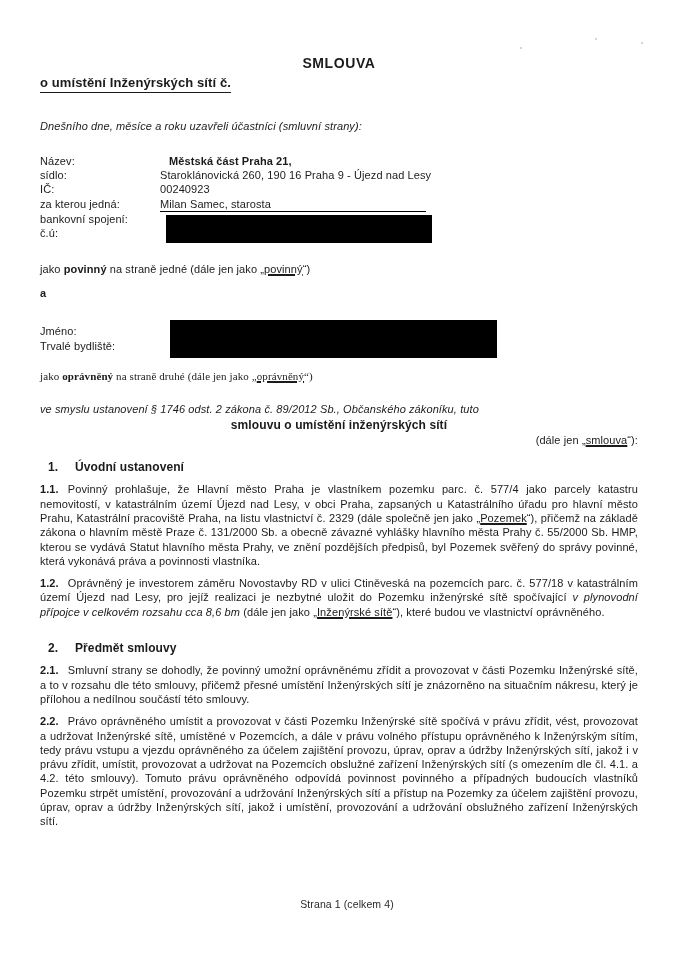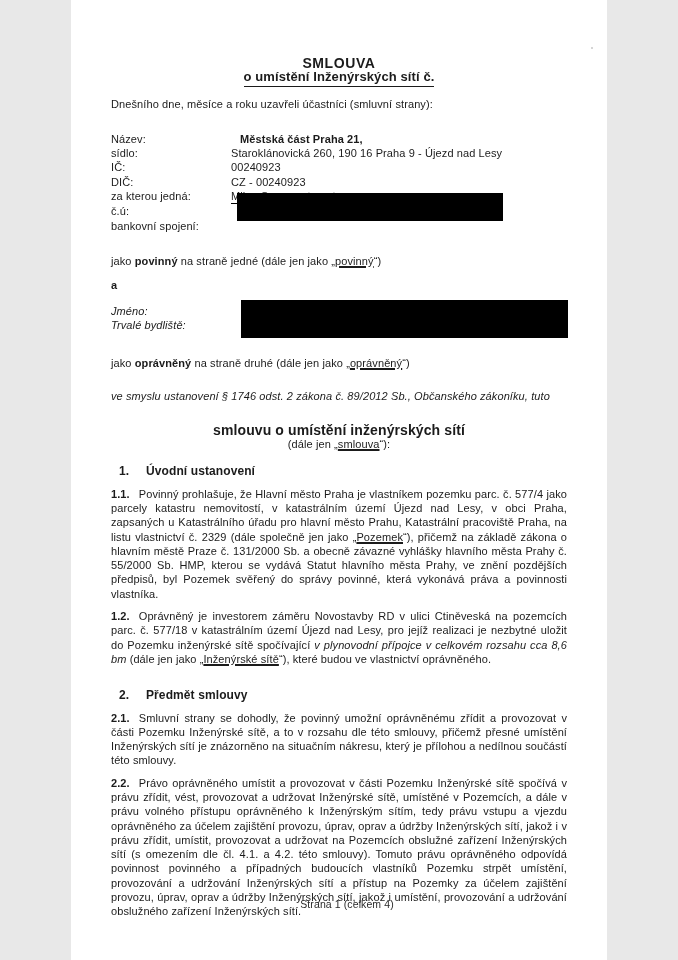--- a/index.html
+++ b/index.html
@@ -1,65 +1,65 @@
 <!DOCTYPE html>
 <html><head>
 <meta charset="utf-8">
 <style>
   html, body { margin: 0; padding: 0; background: #e8e8e8; }
   .page {
     position: relative;
-    width: 536px;
+    width: 678px;
     height: 960px;
     margin: 0 auto;
     background: #ffffff;
     color: #1b1b1b;
     font-family: "Liberation Sans", "DejaVu Sans", sans-serif;
     font-size: 11px;
     line-height: 14.3px;
     letter-spacing: 0.1px;
     overflow: hidden;
   }
   .content { padding: 56px 40px 0 40px; }
   .doc-title {
     margin: 0;
     text-align: center;
     font-size: 14px;
     font-weight: bold;
     letter-spacing: 0.6px;
   }
-  .doc-subtitle-wrap { text-align: center; }
+  .doc-subtitle-wrap { margin-top: 6px; }
   .doc-subtitle {
     display: inline-block;
     font-size: 13px;
     font-weight: bold;
     border-bottom: 1.6px solid #1b1b1b;
     padding-bottom: 1px;
   }
-  .intro { margin-top: 10px; }
+  .intro { margin-top: 26px; font-style: italic; }
   .party { position: relative; margin-top: 21px; }
   .prow { display: flex; }
   .plabel { width: 120px; flex: 0 0 120px; }
   .pvalue { flex: 1; }
   .bold { font-weight: bold; padding-left: 9px; }
   .value-line {
     display: inline-block;
     width: 266px;
     border-bottom: 1.6px solid #000;
   }
   .redact { position: absolute; background: #000; }
   .redact-1 { left: 126px; top: 61px; width: 266px; height: 28px; }
-  .party-2 { margin-top: 11px; font-style: italic; }
+  .party-2 { margin-top: 24px; }
   .redact-2 { left: 130px; top: -4px; width: 327px; height: 38px; }
   .clause-1 { margin-top: 21px; }
   .connector { margin-top: 10px; font-weight: bold; }
-  .clause-2 { margin-top: 24px; }
+  .clause-2 { margin-top: 16px; font-family: Liberation Serif, serif; }
   .legal-ref { margin-top: 19px; font-style: italic; }
-  .contract-name { margin-top: 19px; text-align: center; font-weight: bold; font-size: 14px; }
-  .contract-sub { text-align: center; }
+  .contract-name { margin-top: 2px; text-align: center; font-weight: bold; font-size: 12px; }
+  .contract-sub { text-align: right; }
   .section-heading { display: flex; margin-top: 13px; font-weight: bold; font-size: 12px; }
   .section-heading.second { margin-top: 22px; }
   .sec-num { width: 35px; flex: 0 0 35px; padding-left: 8px; box-sizing: border-box; }
   .para { margin-top: 8px; text-align: justify; }
   .para-num { margin-right: 9px; font-weight: bold; }
   .footer {
     position: absolute;
     left: 0; right: 0;
     top: 897px;
     text-align: center;
@@ -93,33 +93,29 @@
       </div>
       <div class="prow">
         <span class="plabel">sídlo:</span>
         <span class="pvalue">Staroklánovická 260, 190 16 Praha 9 - Újezd nad Lesy</span>
       </div>
       <div class="prow">
         <span class="plabel">IČ:</span>
         <span class="pvalue">00240923</span>
       </div>
       <div class="prow">
-        <span class="plabel">DIČ:</span>
-        <span class="pvalue">CZ - 00240923</span>
-      </div>
-      <div class="prow">
         <span class="plabel">za kterou jedná:</span>
         <span class="pvalue"><span class="value-line">Milan Samec, starosta</span></span>
       </div>
       <div class="prow">
-        <span class="plabel">č.ú:</span>
+        <span class="plabel">bankovní spojení:</span>
         <span class="pvalue"></span>
       </div>
       <div class="prow">
-        <span class="plabel">bankovní spojení:</span>
+        <span class="plabel">č.ú:</span>
         <span class="pvalue"></span>
       </div>
       <div class="redact redact-1"></div>
     </div>
 
     <div class="clause-1"><span>jako </span><span style="font-weight: bold;">povinný</span><span> na straně jedné (dále jen jako „</span><span style="text-decoration: underline 1.5px;">povinný</span><span>“)</span></div>
 
     <div class="connector">a</div>
 
     <div class="party party-2">

